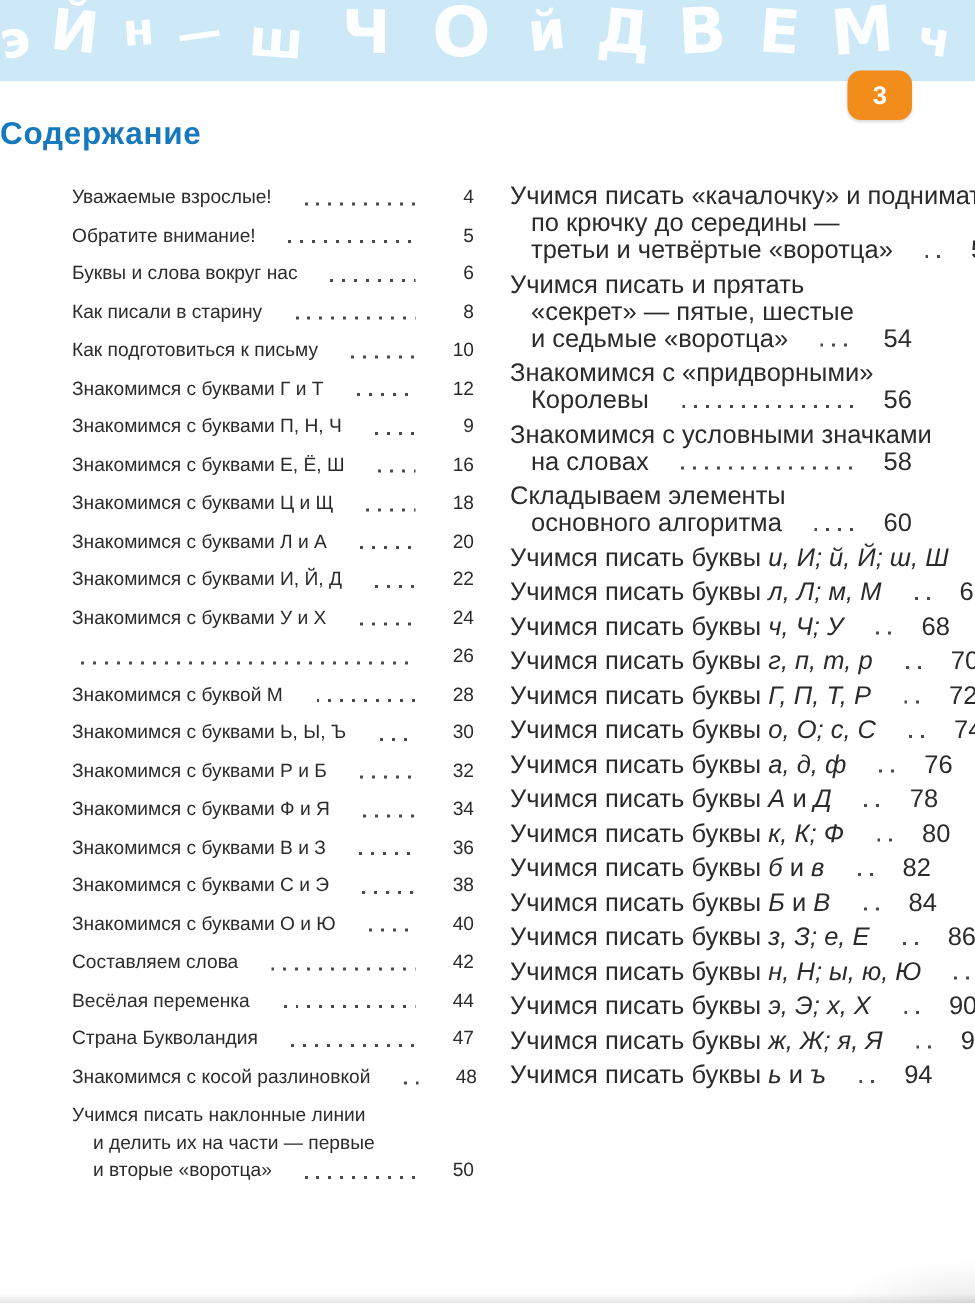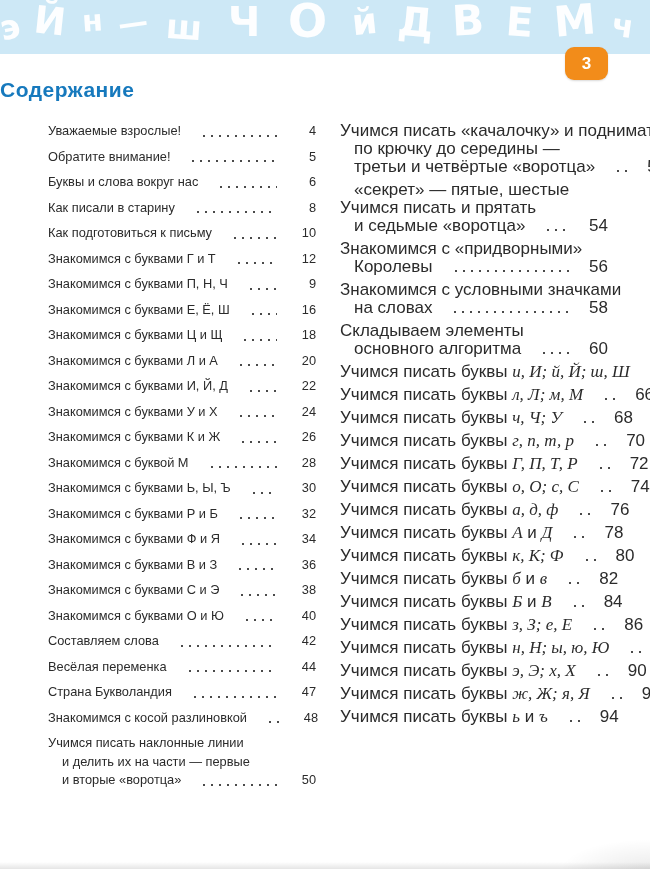--- a/index.html
+++ b/index.html
@@ -54,21 +54,21 @@
     display:flex;
     align-items:baseline;
     font-size:12.8px;
     line-height:18.5px;
     gap:16px;
   }
   .col-right .toc-line { font-size:17px; line-height:18px; }
   .toc-line.cont { padding-left:14px; }
   .toc-text { white-space:nowrap; }
   .letters {
-    font-family:Liberation Serif, serif;
+    font-family:Liberation Sans, sans-serif;
     font-style:italic;
   }
   .dots {
     flex:1 1 auto;
     min-width:10px;
     margin:0 3px 0 6px;
     height:2px;
     align-self:flex-end;
     margin-bottom:4px;
     background-image:repeating-linear-gradient(to right,#4a4a4a 0 2px,transparent 2px 8px);
@@ -195,21 +195,20 @@
         </div>
         <div class="toc-entry">
           <div class="toc-line">
             <span class="toc-text"><span>Знакомимся с буквами У и Х</span></span>
             <span class="dots"></span>
             <span class="toc-page">24</span>
           </div>
         </div>
         <div class="toc-entry">
           <div class="toc-line">
-            <span class="toc-text"><span>Знакомимся с буквами К и Ж</span></span>
             <span class="dots"></span>
             <span class="toc-page">26</span>
           </div>
         </div>
         <div class="toc-entry">
           <div class="toc-line">
             <span class="toc-text"><span>Знакомимся с буквой М</span></span>
             <span class="dots"></span>
             <span class="toc-page">28</span>
           </div>
@@ -306,25 +305,25 @@
           <div class="toc-line cont">
             <span class="toc-text"><span>по крючку до середины —</span></span>
           </div>
           <div class="toc-line cont">
             <span class="toc-text"><span>третьи и четвёртые «воротца»</span></span>
             <span class="dots"></span>
             <span class="toc-page">52</span>
           </div>
         </div>
         <div class="toc-entry">
+          <div class="toc-line">
+            <span class="toc-text"><span>Учимся писать и прятать</span></span>
+          </div>
           <div class="toc-line cont">
             <span class="toc-text"><span>«секрет» — пятые, шестые</span></span>
-          </div>
-          <div class="toc-line">
-            <span class="toc-text"><span>Учимся писать и прятать</span></span>
           </div>
           <div class="toc-line cont">
             <span class="toc-text"><span>и седьмые «воротца»</span></span>
             <span class="dots"></span>
             <span class="toc-page">54</span>
           </div>
         </div>
         <div class="toc-entry">
           <div class="toc-line">
             <span class="toc-text"><span>Знакомимся с «придворными»</span></span>

